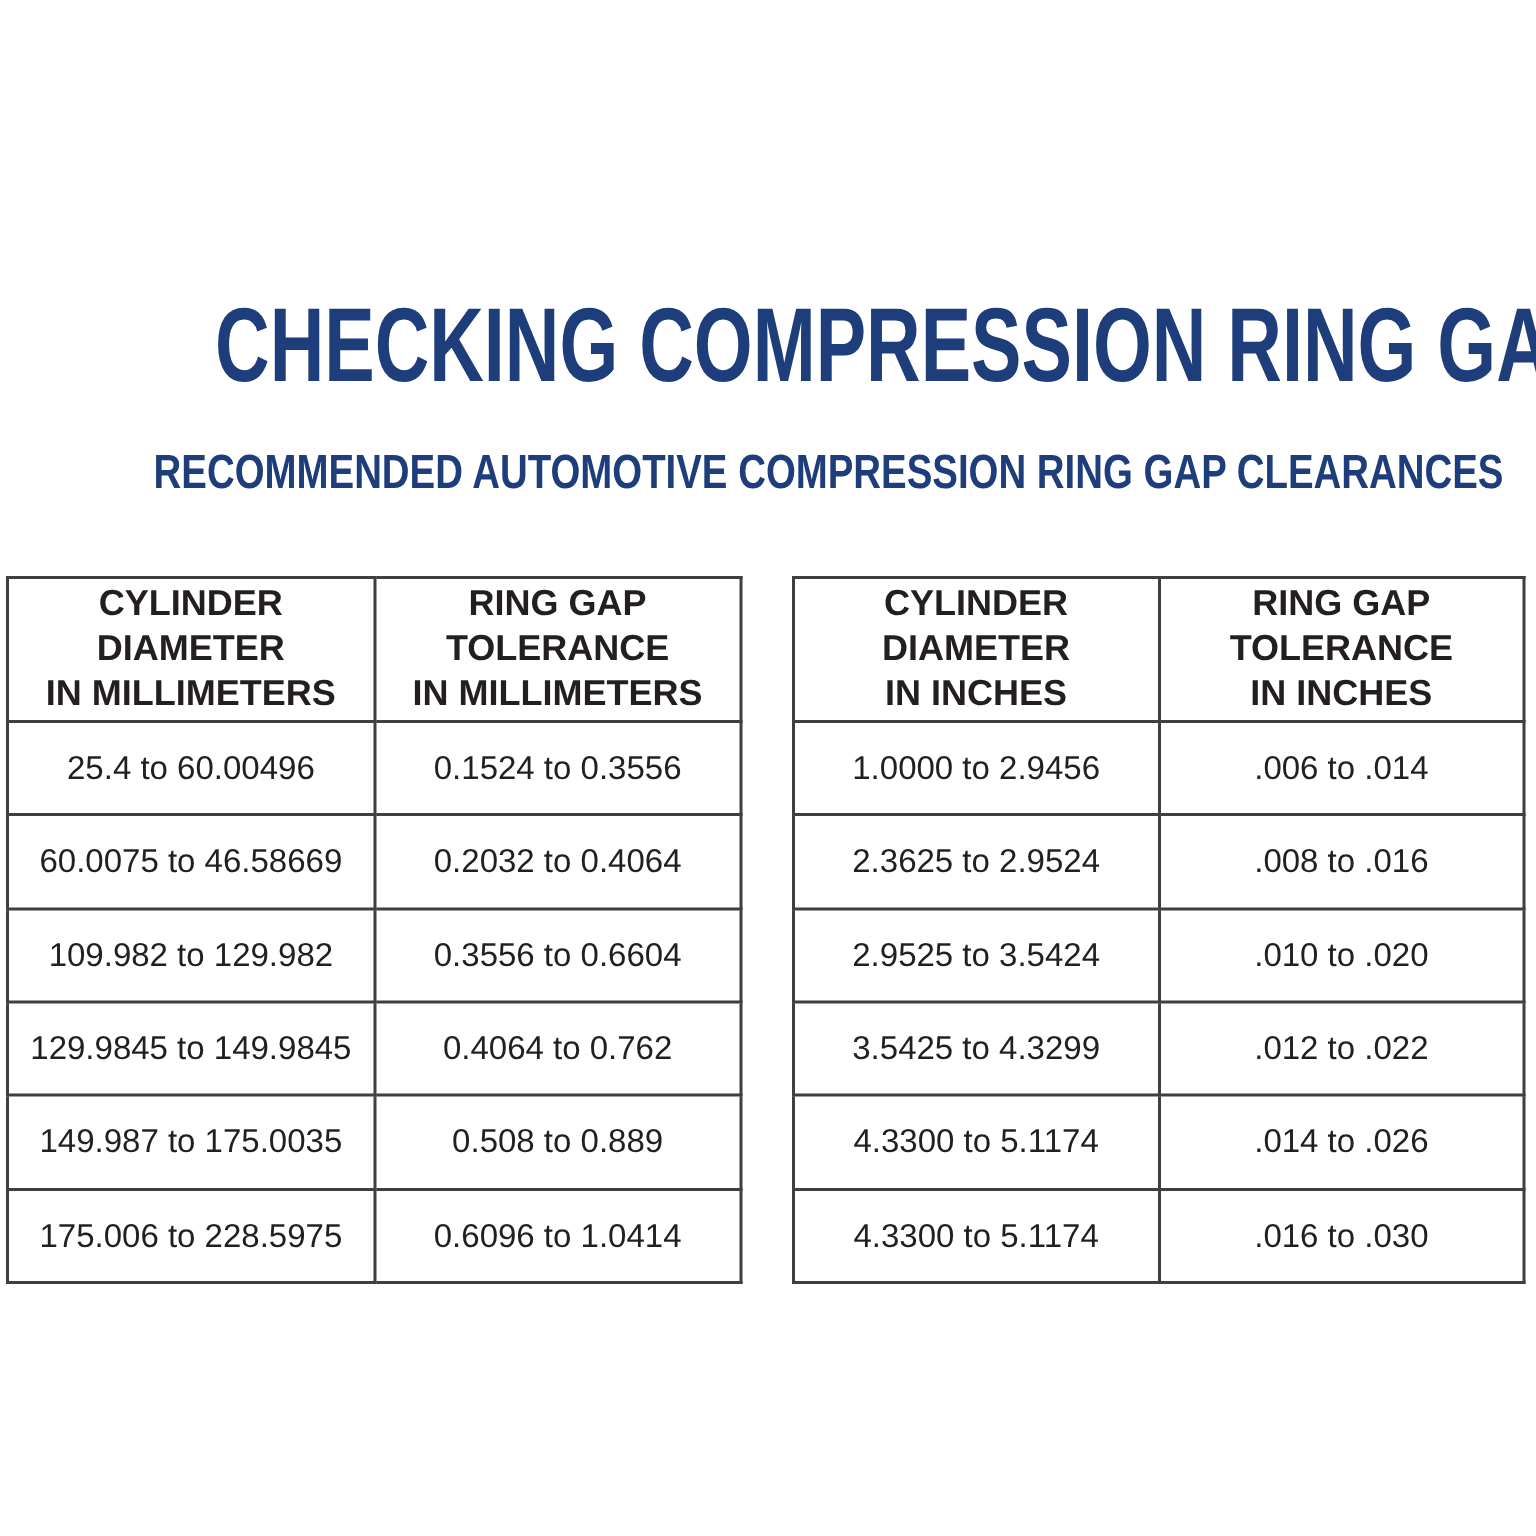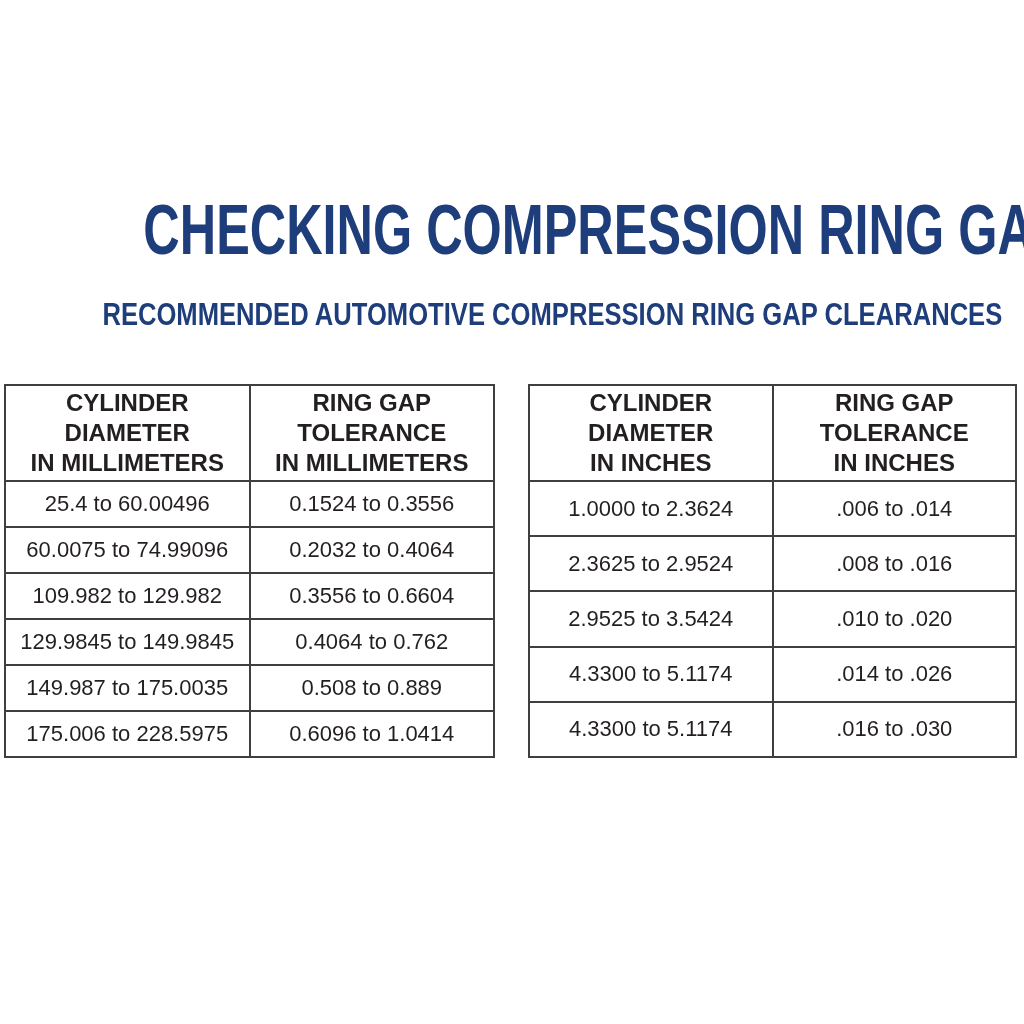--- a/index.html
+++ b/index.html
@@ -42,21 +42,21 @@
     line-height: 37px;
     font-weight: bold;
     color: var(--heading-blue);
     white-space: nowrap;
     transform: scaleX(0.8);
     transform-origin: 50% 50%;
   }
   table.gap-table {
     position: absolute;
     top: 384px;
-    height: 374px;
+    height: 472px;
     border-collapse: collapse;
     table-layout: fixed;
     color: var(--table-text);
   }
   table.gap-table.metric { left: 4px;   width: 491px; }
   table.gap-table.inches { left: 528px; width: 489px; }
   .gap-table th, .gap-table td {
     border: 2px solid var(--table-border);
     text-align: center;
     vertical-align: middle;
@@ -98,21 +98,21 @@
           <span class="hdr-line">IN MILLIMETERS</span>
         </th>
       </tr>
     </thead>
     <tbody>
       <tr>
         <td>25.4 to 60.00496</td>
         <td>0.1524 to 0.3556</td>
       </tr>
       <tr>
-        <td>60.0075 to 74.99096</td>
+        <td>60.0075 to 46.58669</td>
         <td>0.2032 to 0.4064</td>
       </tr>
       <tr>
         <td>109.982 to 129.982</td>
         <td>0.3556 to 0.6604</td>
       </tr>
       <tr>
         <td>129.9845 to 149.9845</td>
         <td>0.4064 to 0.762</td>
       </tr>
@@ -137,30 +137,34 @@
         </th>
         <th>
           <span class="hdr-line">RING GAP</span>
           <span class="hdr-line">TOLERANCE</span>
           <span class="hdr-line">IN INCHES</span>
         </th>
       </tr>
     </thead>
     <tbody>
       <tr>
-        <td>1.0000 to 2.3624</td>
+        <td>1.0000 to 2.9456</td>
         <td>.006 to .014</td>
       </tr>
       <tr>
         <td>2.3625 to 2.9524</td>
         <td>.008 to .016</td>
       </tr>
       <tr>
         <td>2.9525 to 3.5424</td>
         <td>.010 to .020</td>
+      </tr>
+      <tr>
+        <td>3.5425 to 4.3299</td>
+        <td>.012 to .022</td>
       </tr>
       <tr>
         <td>4.3300 to 5.1174</td>
         <td>.014 to .026</td>
       </tr>
       <tr>
         <td>4.3300 to 5.1174</td>
         <td>.016 to .030</td>
       </tr>
     </tbody>

